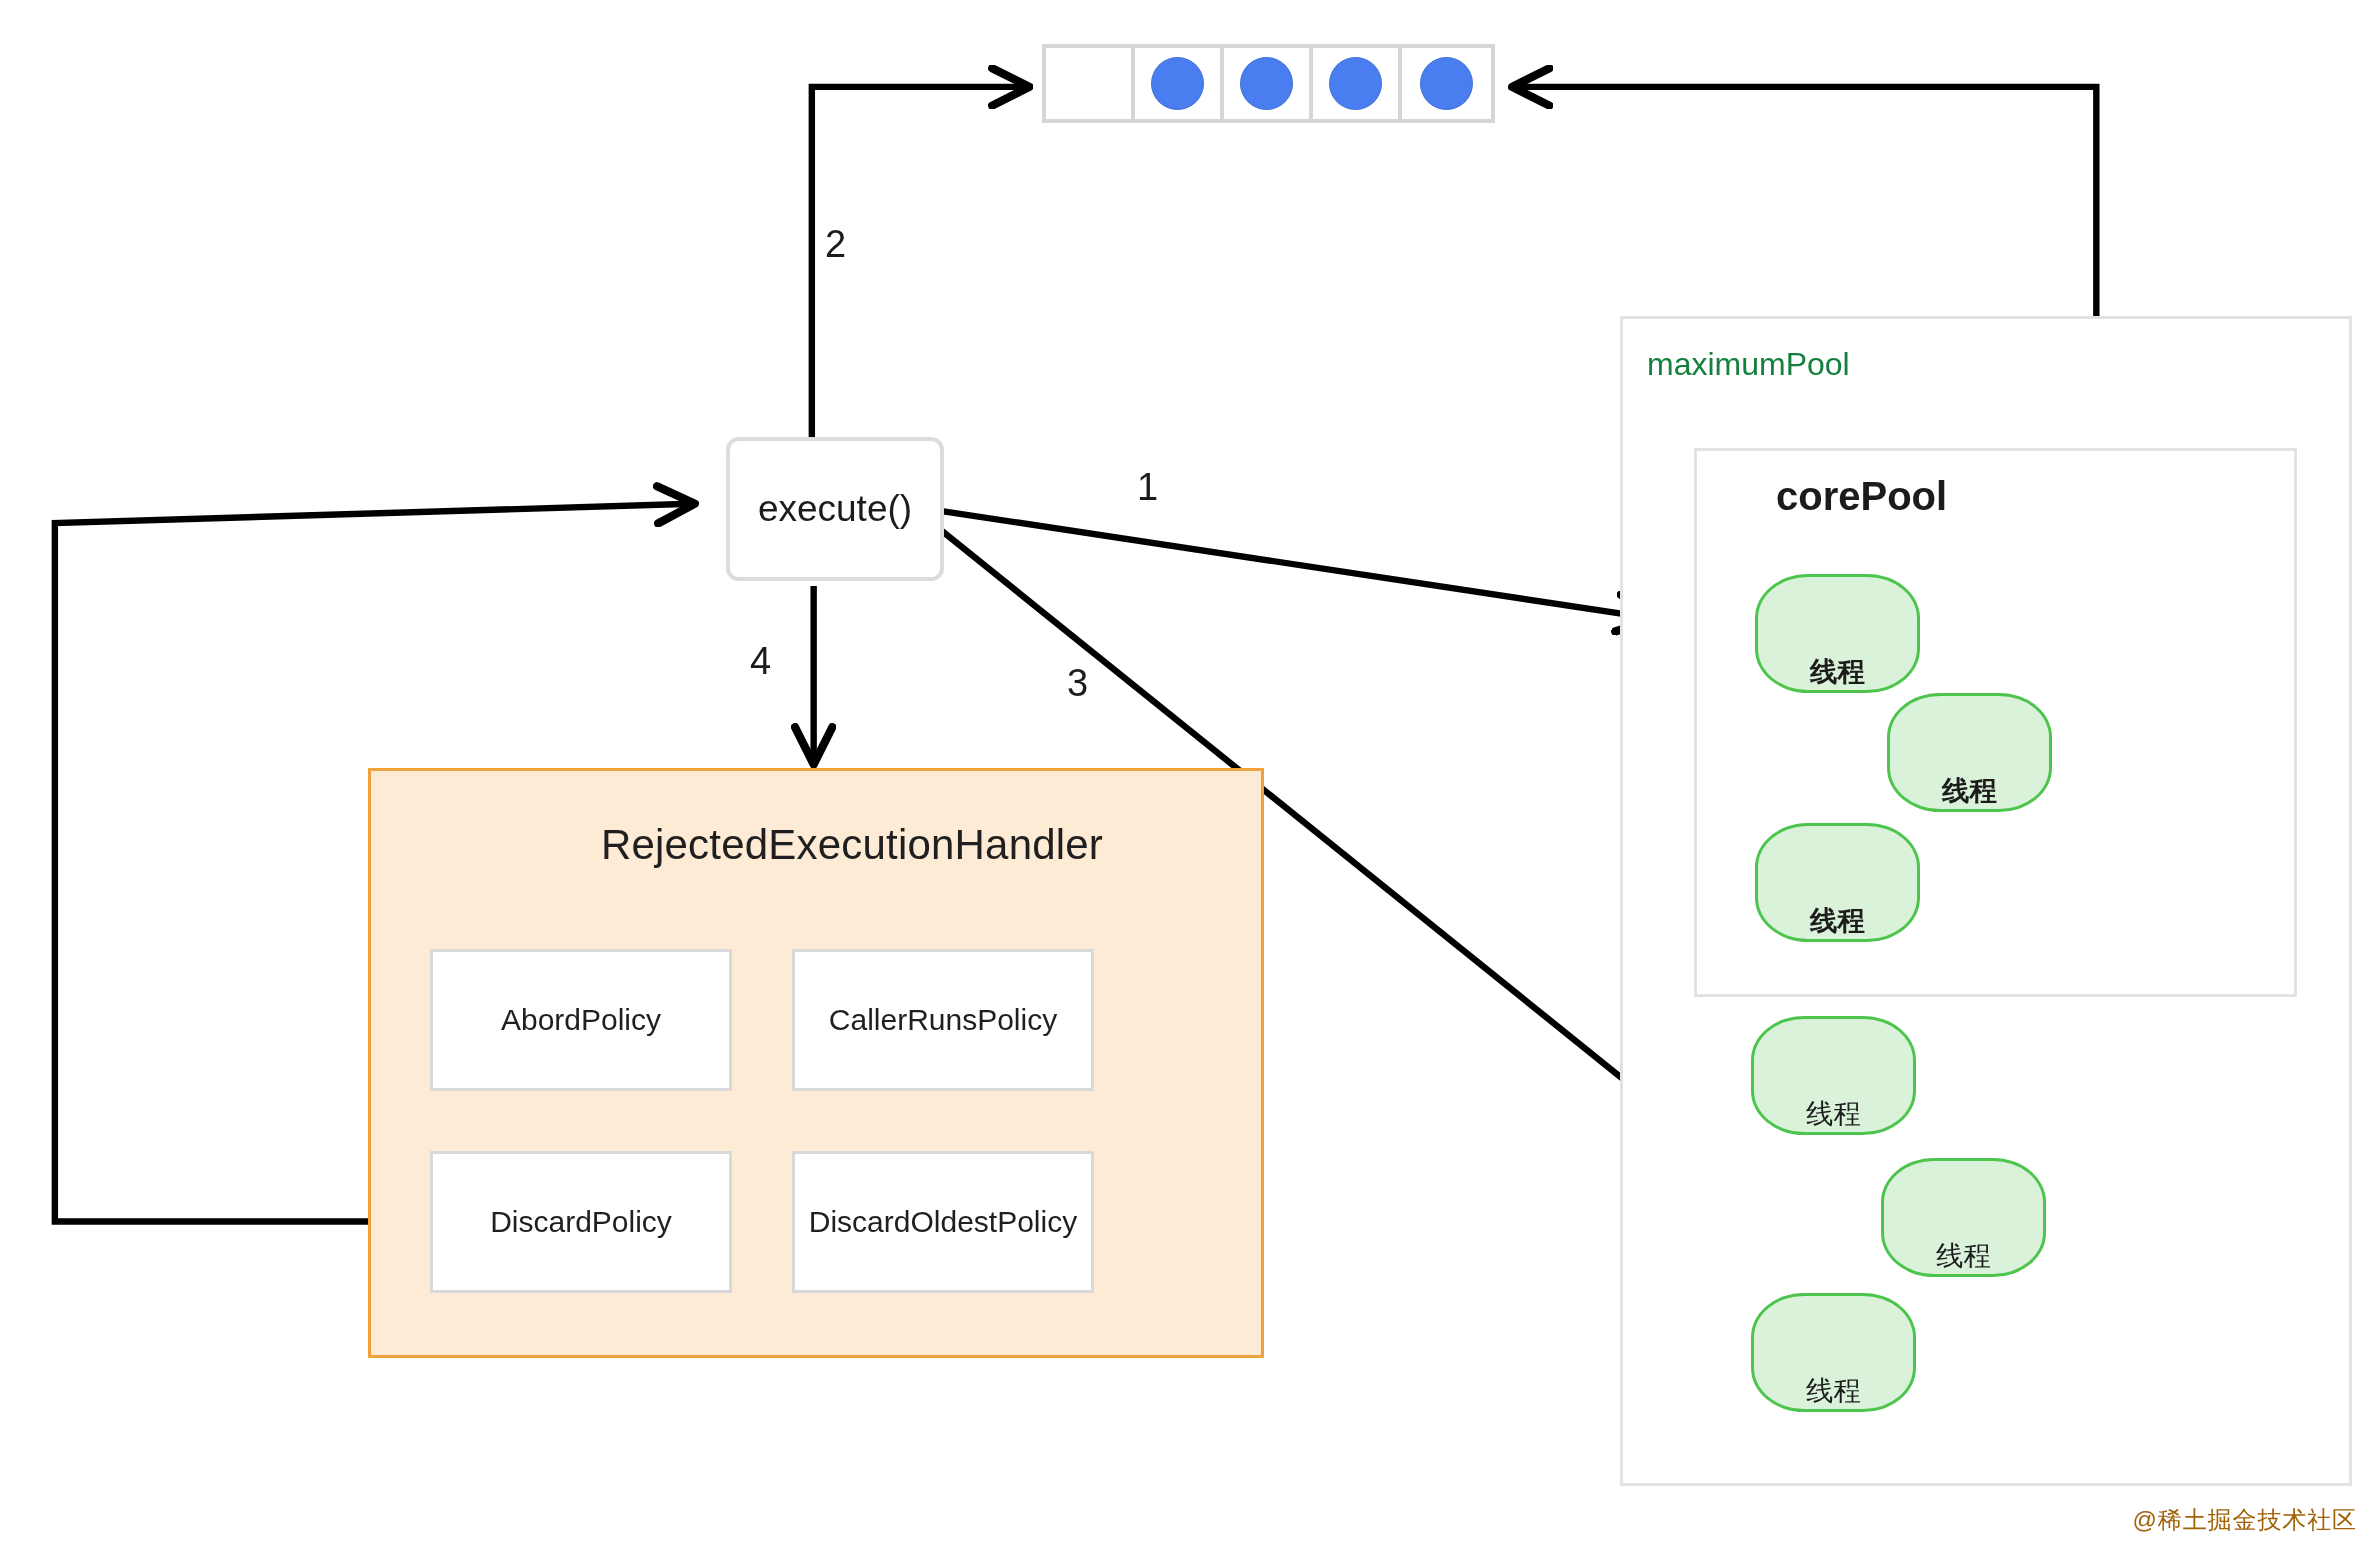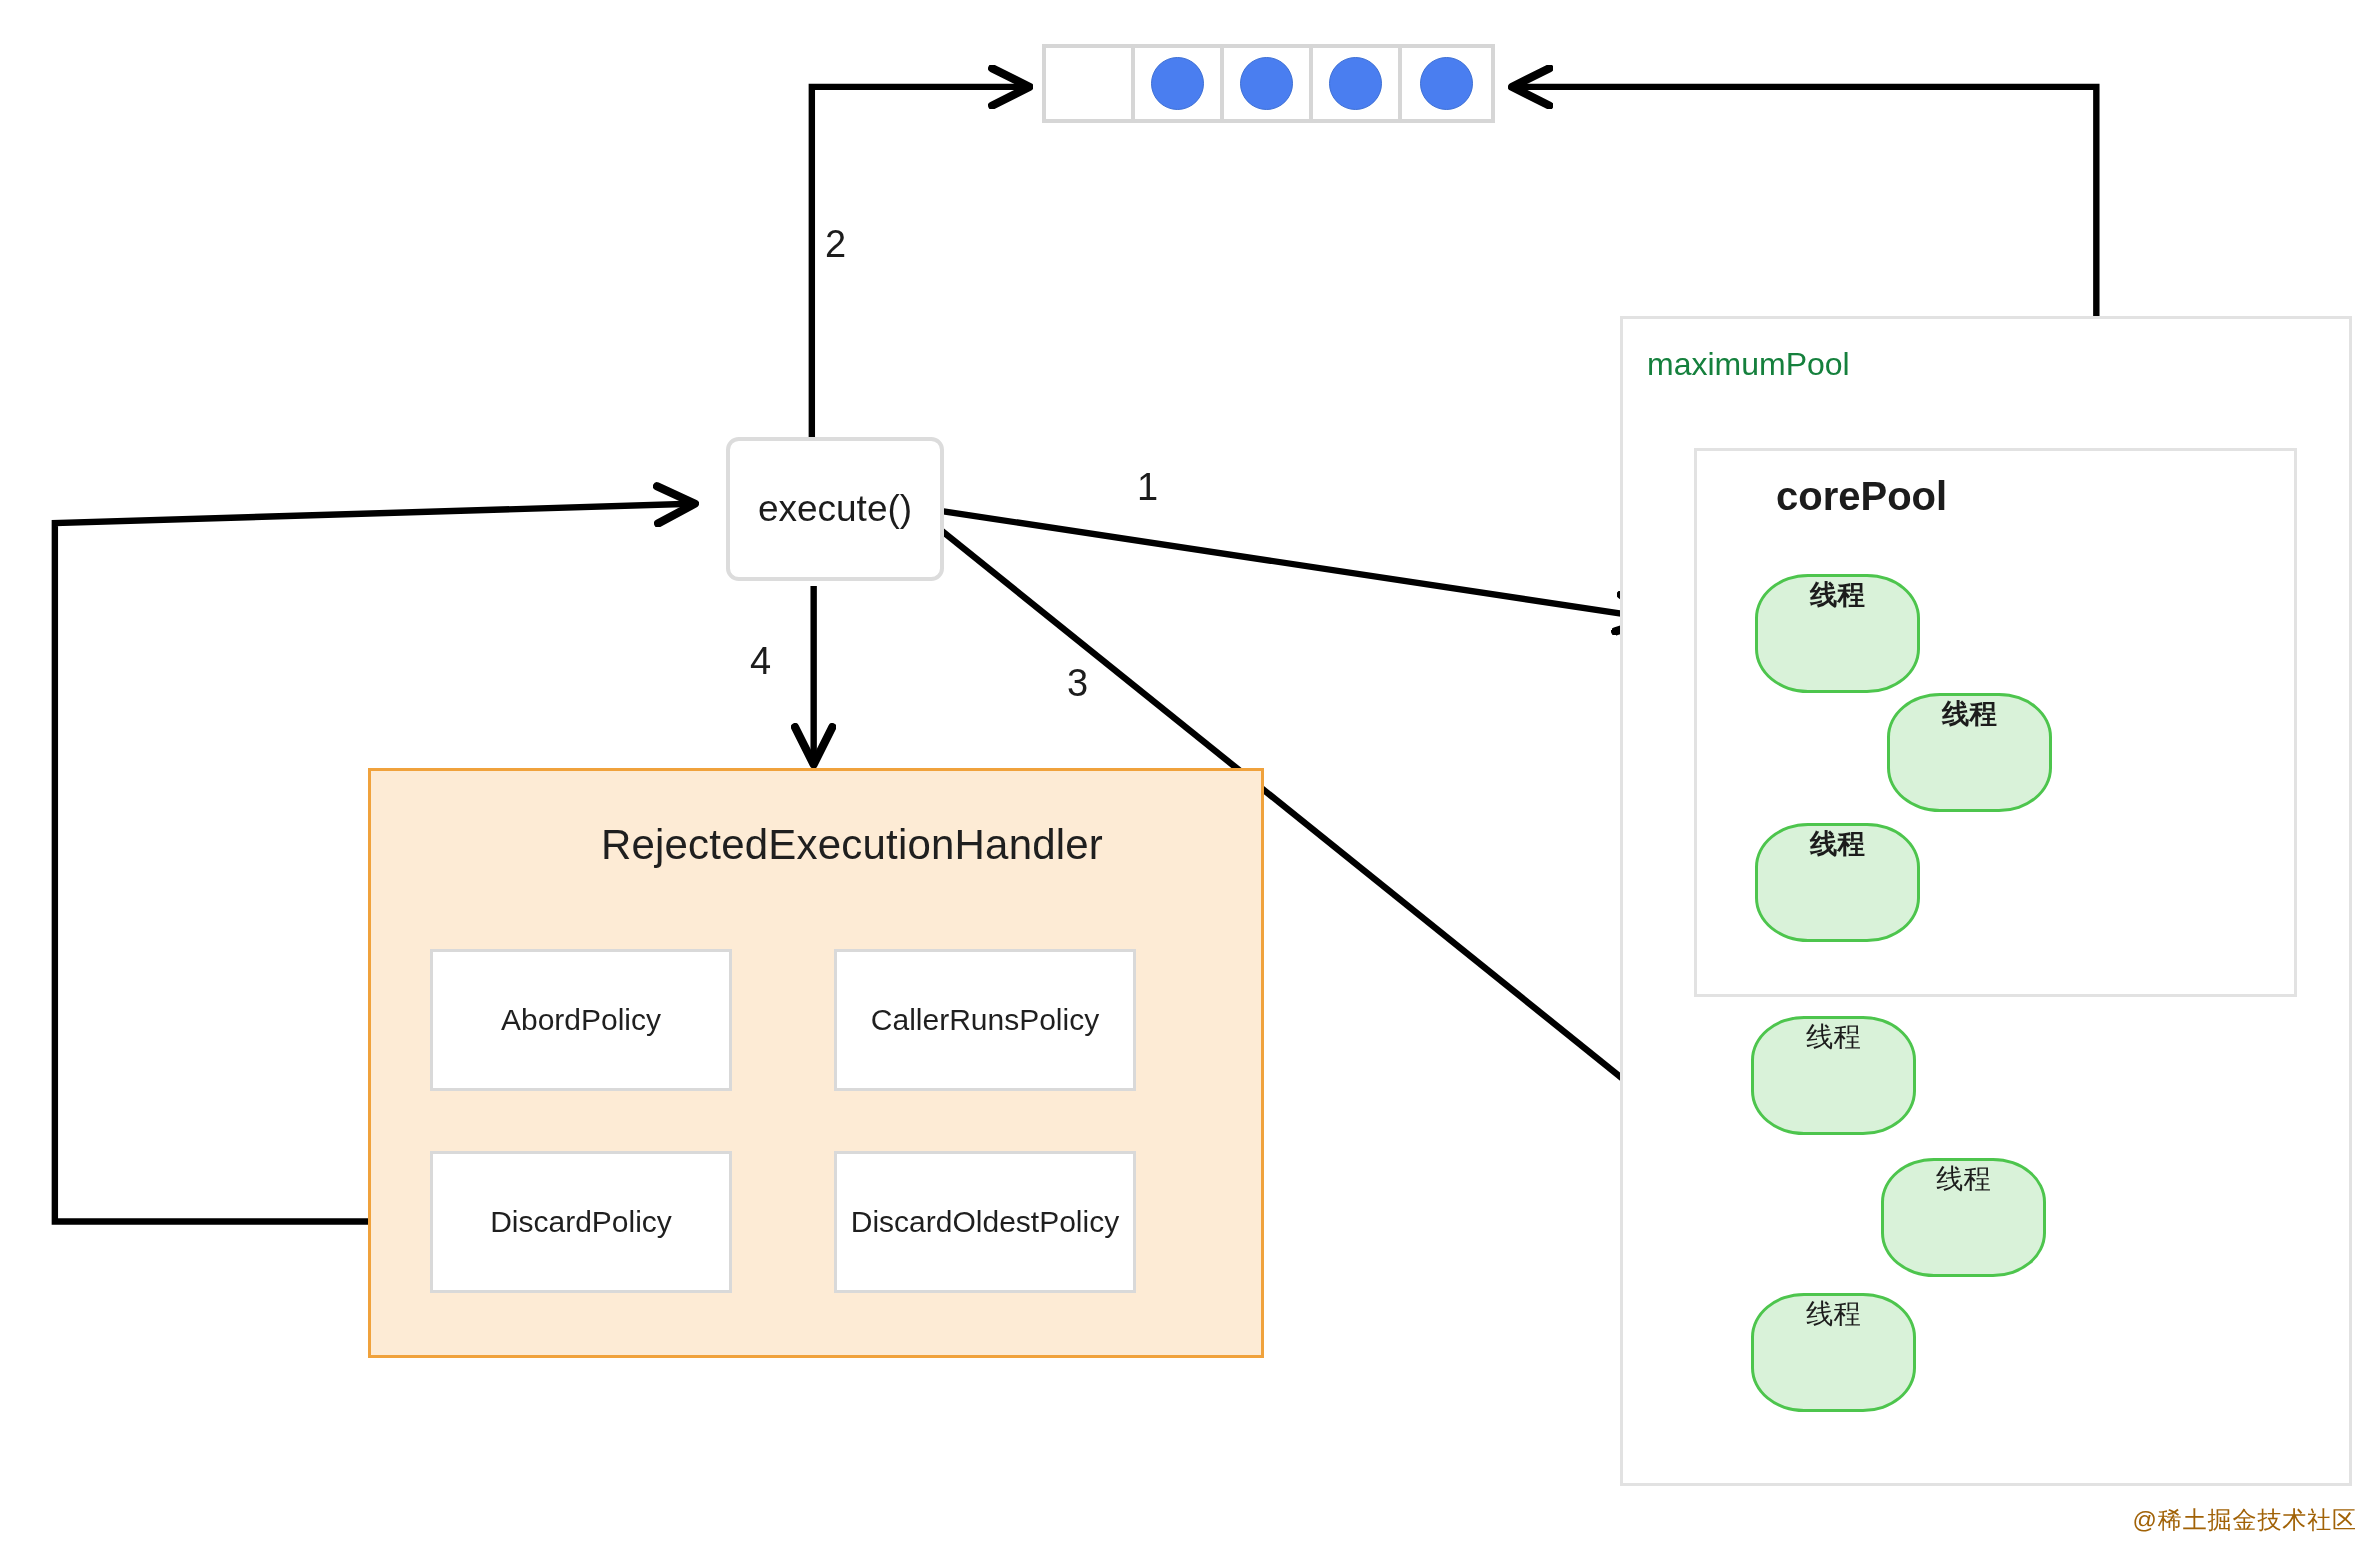--- a/index.html
+++ b/index.html
@@ -97,21 +97,21 @@
     letter-spacing: 0.2px;
     padding-left: 36px;
   }
   .policy-grid {
     position: absolute;
     left: 59px;
     top: 178px;
     width: 783px;
     display: flex;
     flex-wrap: wrap;
-    gap: 60px 102px;
+    gap: 60px 60px;
   }
   .policy-box {
     width: 302px;
     height: 142px;
     background: #ffffff;
     border: 3.7px solid #d9d9d9;
     box-sizing: border-box;
     display: flex;
     align-items: center;
     justify-content: center;
@@ -157,21 +157,21 @@
   }
   .thread {
     position: absolute;
     width: 165px;
     height: 119px;
     background: #d9f2d9;
     border: 3.7px solid #4dc54d;
     border-radius: 53px / 44px;
     box-sizing: border-box;
     display: flex;
-    align-items: flex-start;
+    align-items: flex-end;
     justify-content: center;
     font-size: 27.4px;
     color: #1c1c1c;
   }
 
   
   .step-label {
     position: absolute;
     font-size: 38px;
     color: #1c1c1c;

